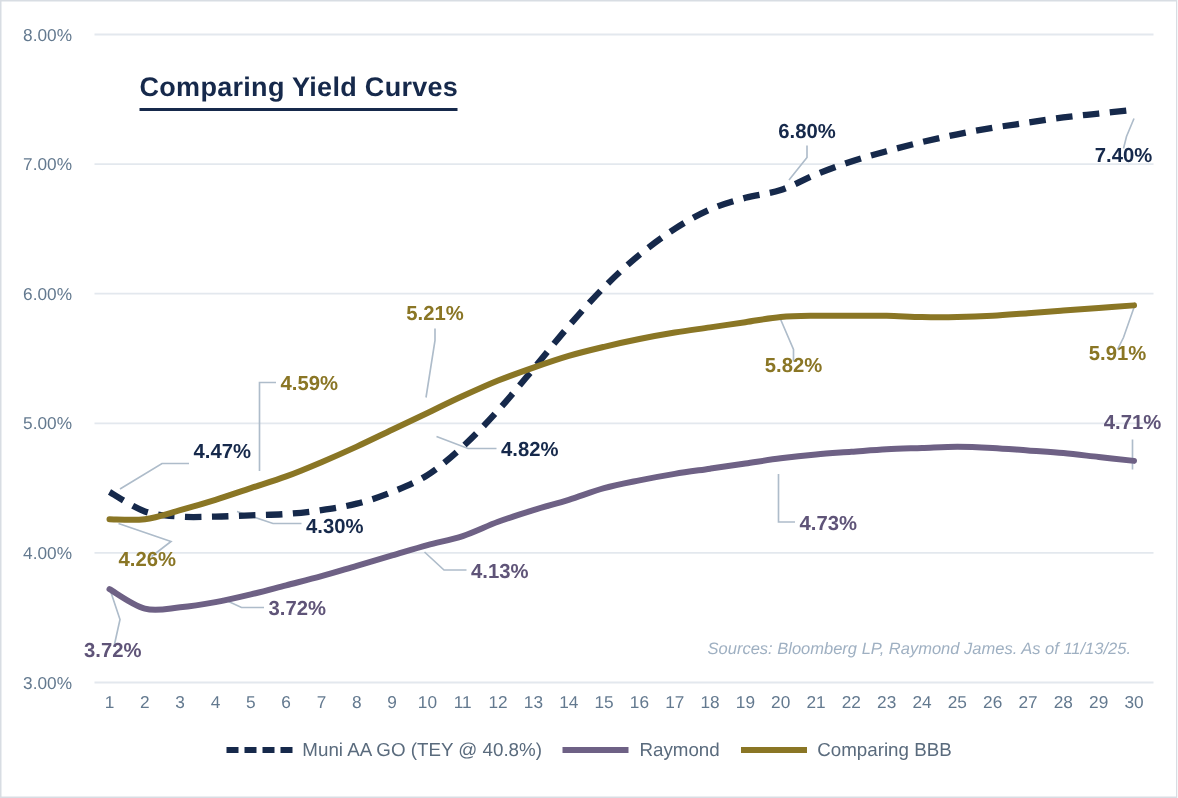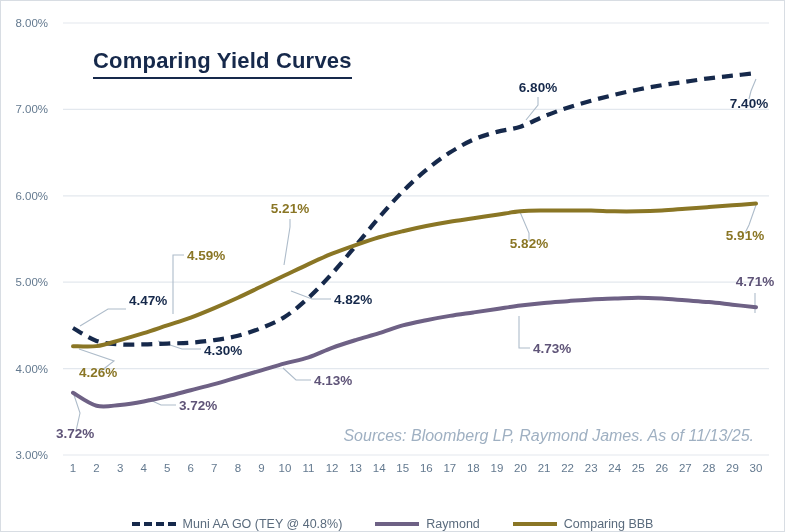--- a/index.html
+++ b/index.html
@@ -34,44 +34,43 @@
     font-family:"Liberation Sans", sans-serif;
     font-size:13.5px;
     font-weight:bold;
   }
   .dlabel.muni{fill:#16294b;}
   .dlabel.tsy{fill:#5f5478;}
   .dlabel.corp{fill:#8a7625;}
   #chart-title{
     position:absolute;
     left:92px;top:47px;
-    font-size:22px;
+    font-size:18px;
     font-weight:bold;
     color:#16294b;
     letter-spacing:0.2px;
     border-bottom:2.5px solid #16294b;
     padding-bottom:3px;
     white-space:nowrap;
   }
   #source-note{
     position:absolute;
     right:30px;top:426px;
-    font-size:16px;
+    font-size:11px;
     font-style:italic;
     color:#9fb0c2;
     white-space:nowrap;
   }
   #legend{
     position:absolute;
     left:0;right:0;top:492px;
     display:flex;
     justify-content:center;
     align-items:center;
-    gap:33px;
-    margin-top:24px;
+    gap:14px;
   }
   .legend-item{display:flex;align-items:center;gap:7px;}
   .legend-swatch{width:44px;height:4px;display:block;}
   .legend-swatch.dashed{
     height:0;border-top:4px dashed #16294b;
     width:44px;
   }
   .legend-text{
     font-size:12.5px;
     color:#5a6b7d;

